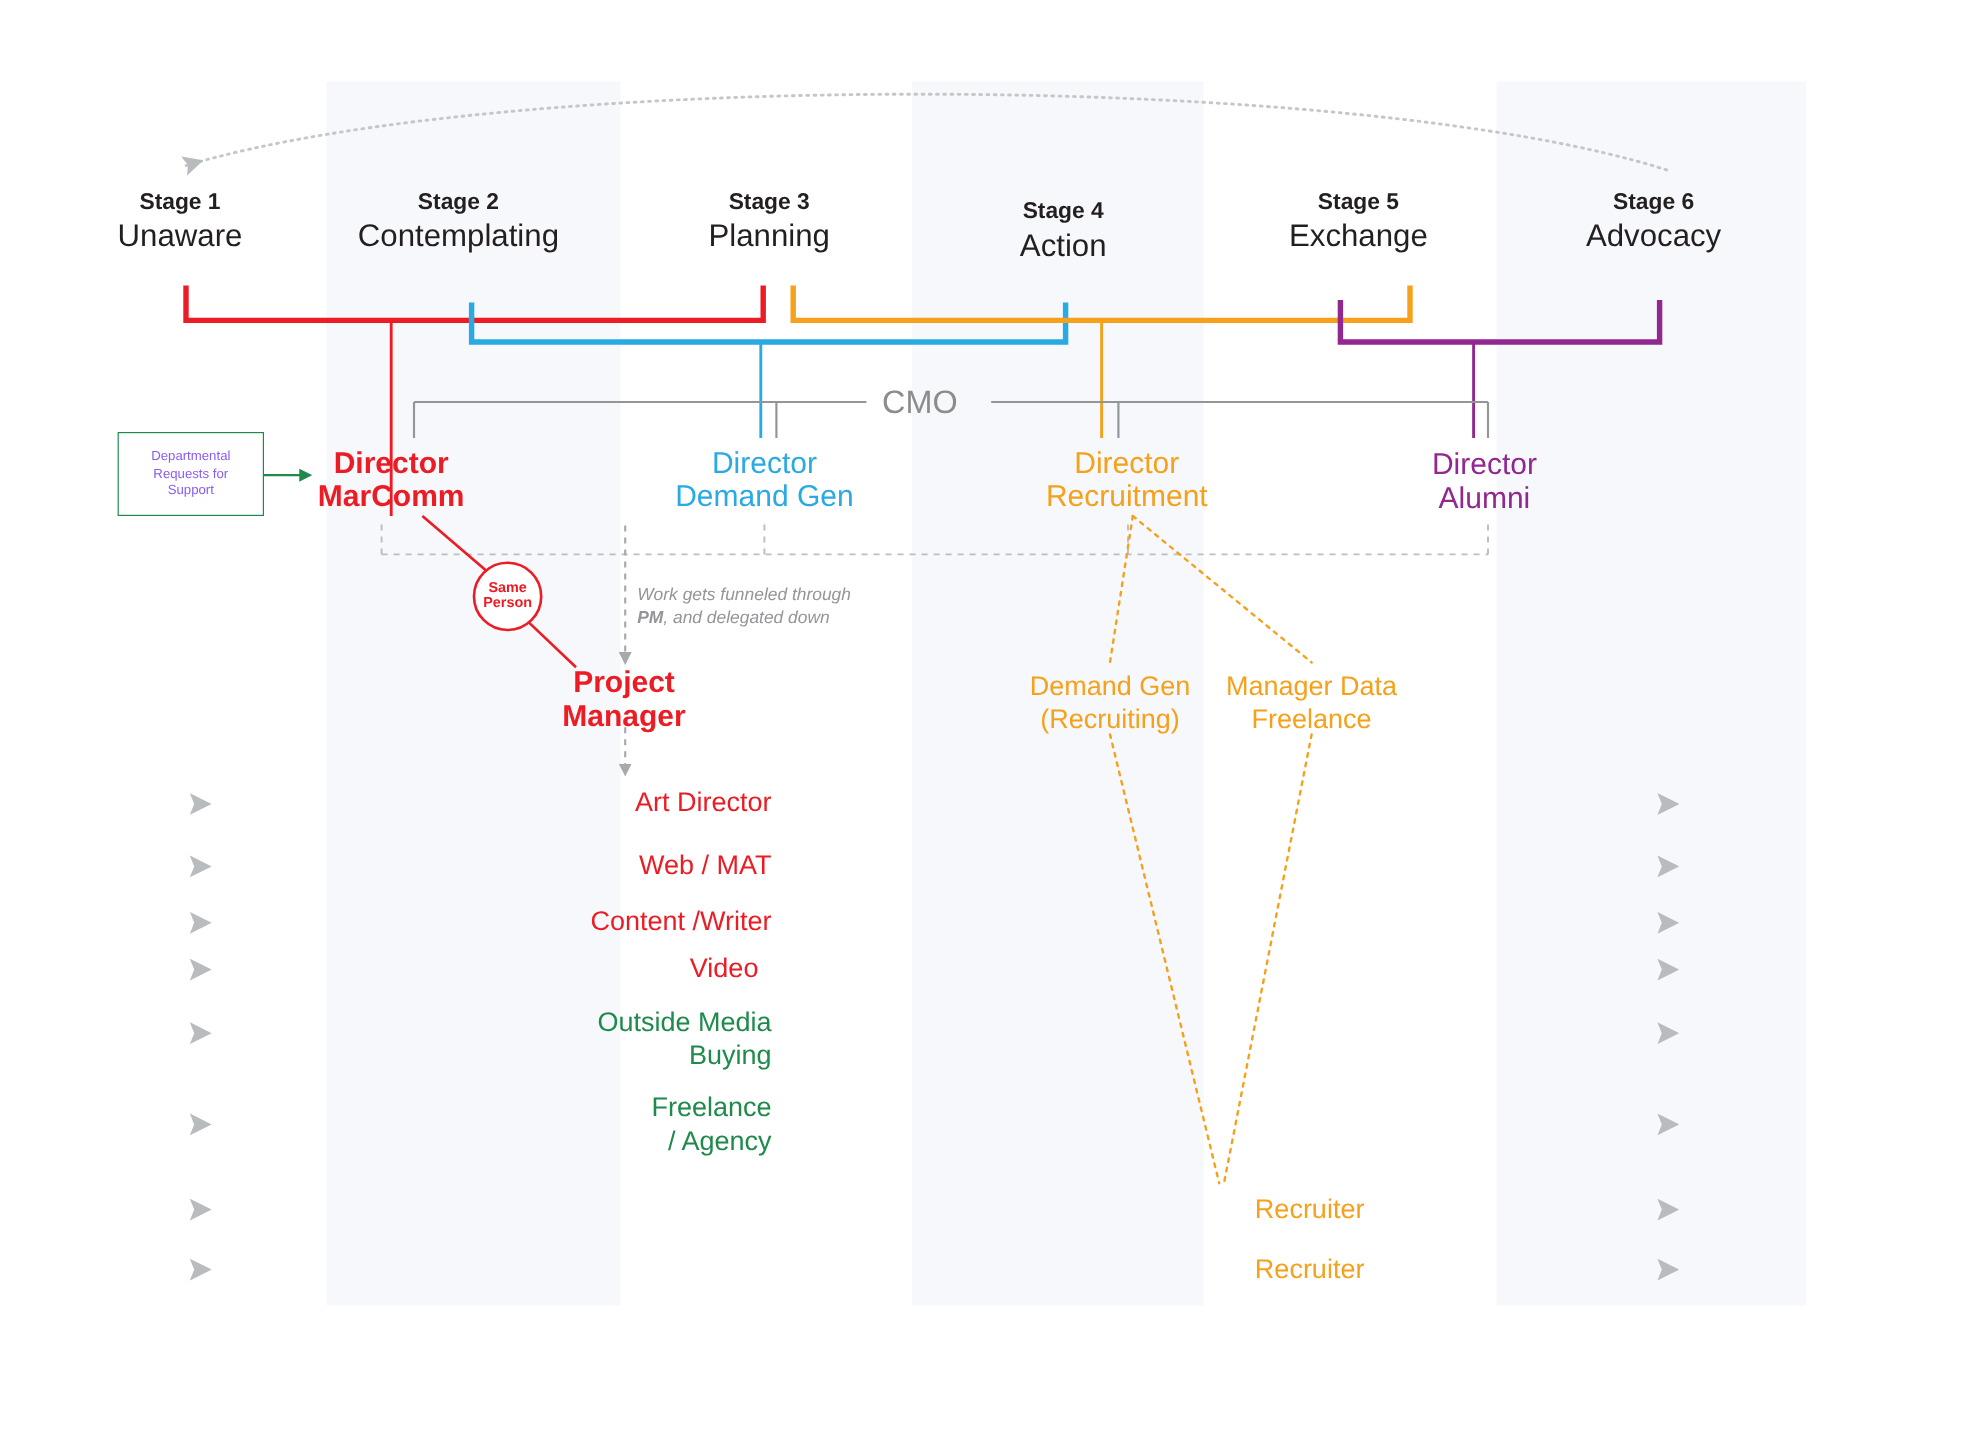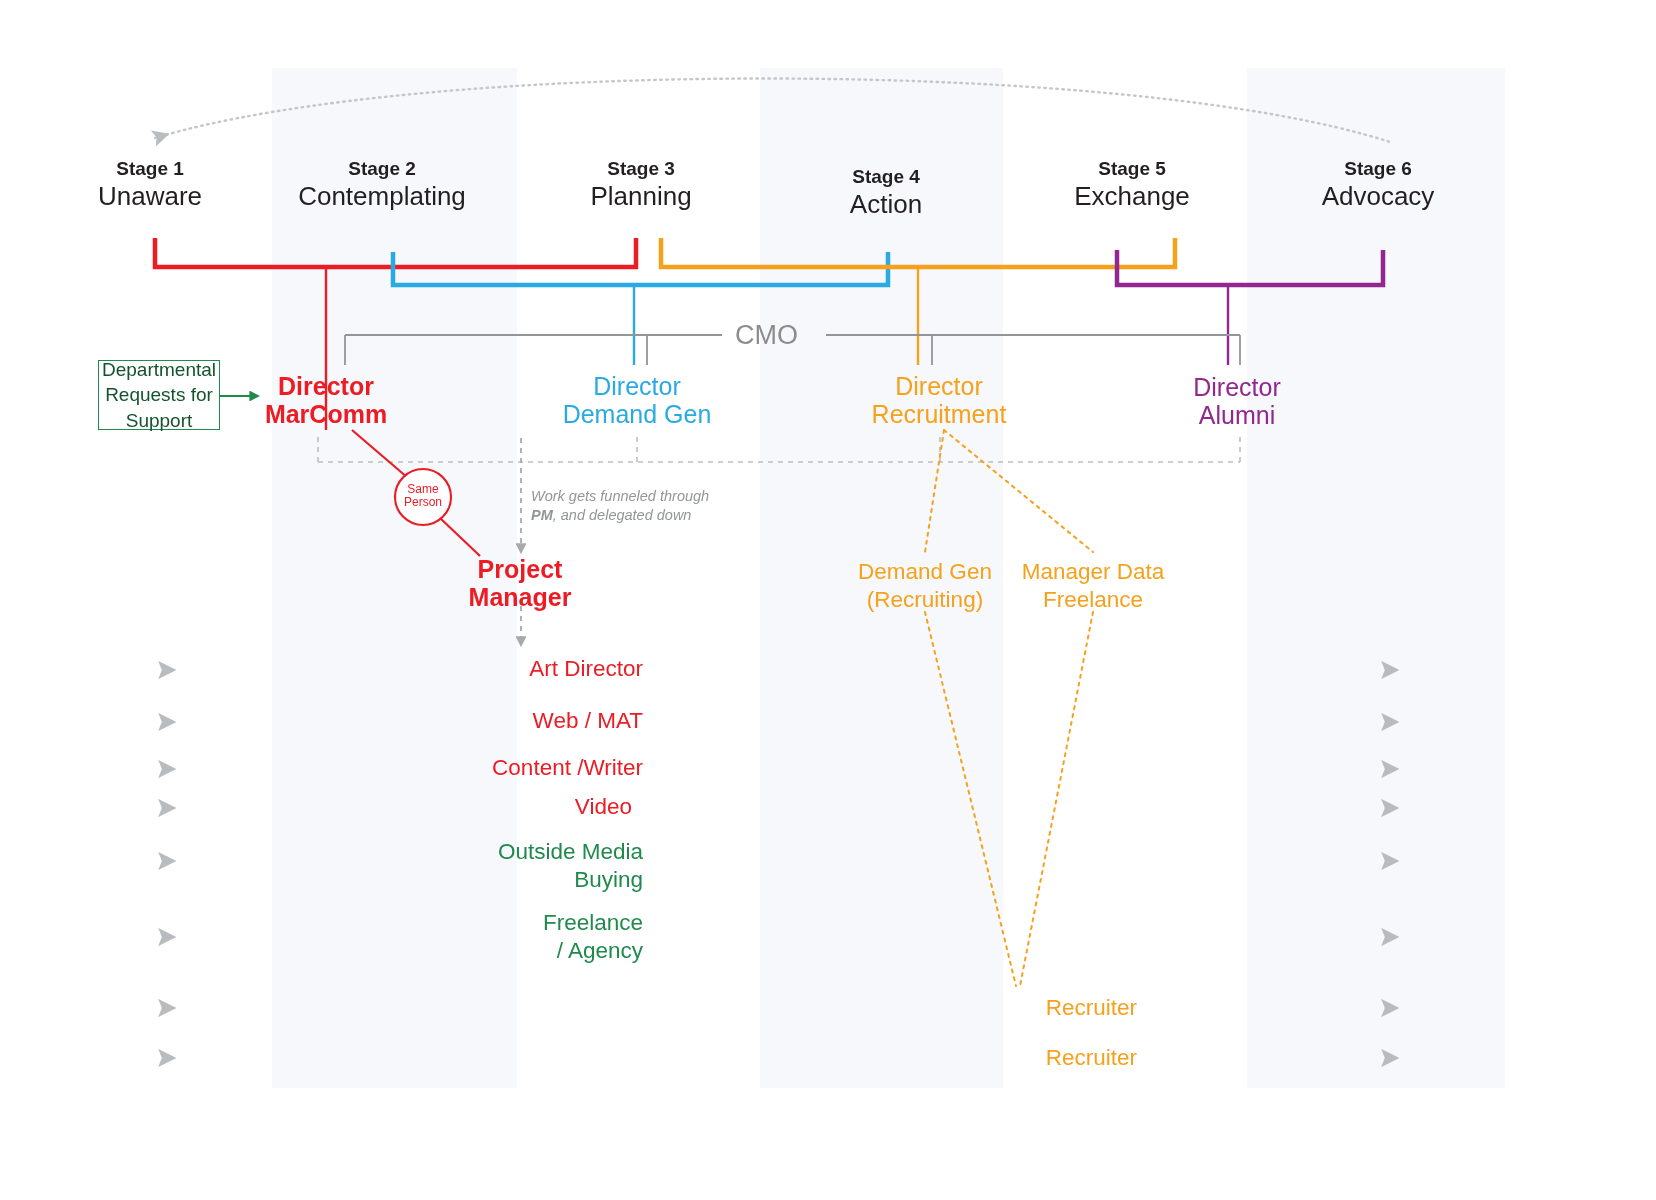--- a/index.html
+++ b/index.html
@@ -26,30 +26,30 @@
   
   .director{text-align:center;line-height:1.12;}
   .director.bold{font-weight:bold;font-size:25px;}
   .director.reg{font-weight:normal;font-size:25px;}
 
   .cmo{font-size:27px;color:#8c8c8c;}
 
   .greenbox{
     box-sizing:border-box;
     border:1.6px solid #1f8a4c;
-    color:#14532d;
-    font-size:19px;
+    color:#8b5cf6;
+    font-size:11px;
     line-height:1.32;
     text-align:center;
     display:flex;align-items:center;justify-content:center;
     padding:4px 6px;
   }
 
   .same-person{
-    color:#ec1c24;font-size:12px;font-weight:normal;text-align:center;
+    color:#ec1c24;font-size:12px;font-weight:bold;text-align:center;
     line-height:1.12;
   }
 
   .note{
     color:#939598;font-size:14.5px;font-style:italic;line-height:1.33;
   }
   .note b{font-weight:bold;font-style:italic;}
 
   .pm{color:#ec1c24;font-weight:bold;font-size:25px;text-align:center;line-height:1.12;}
 

